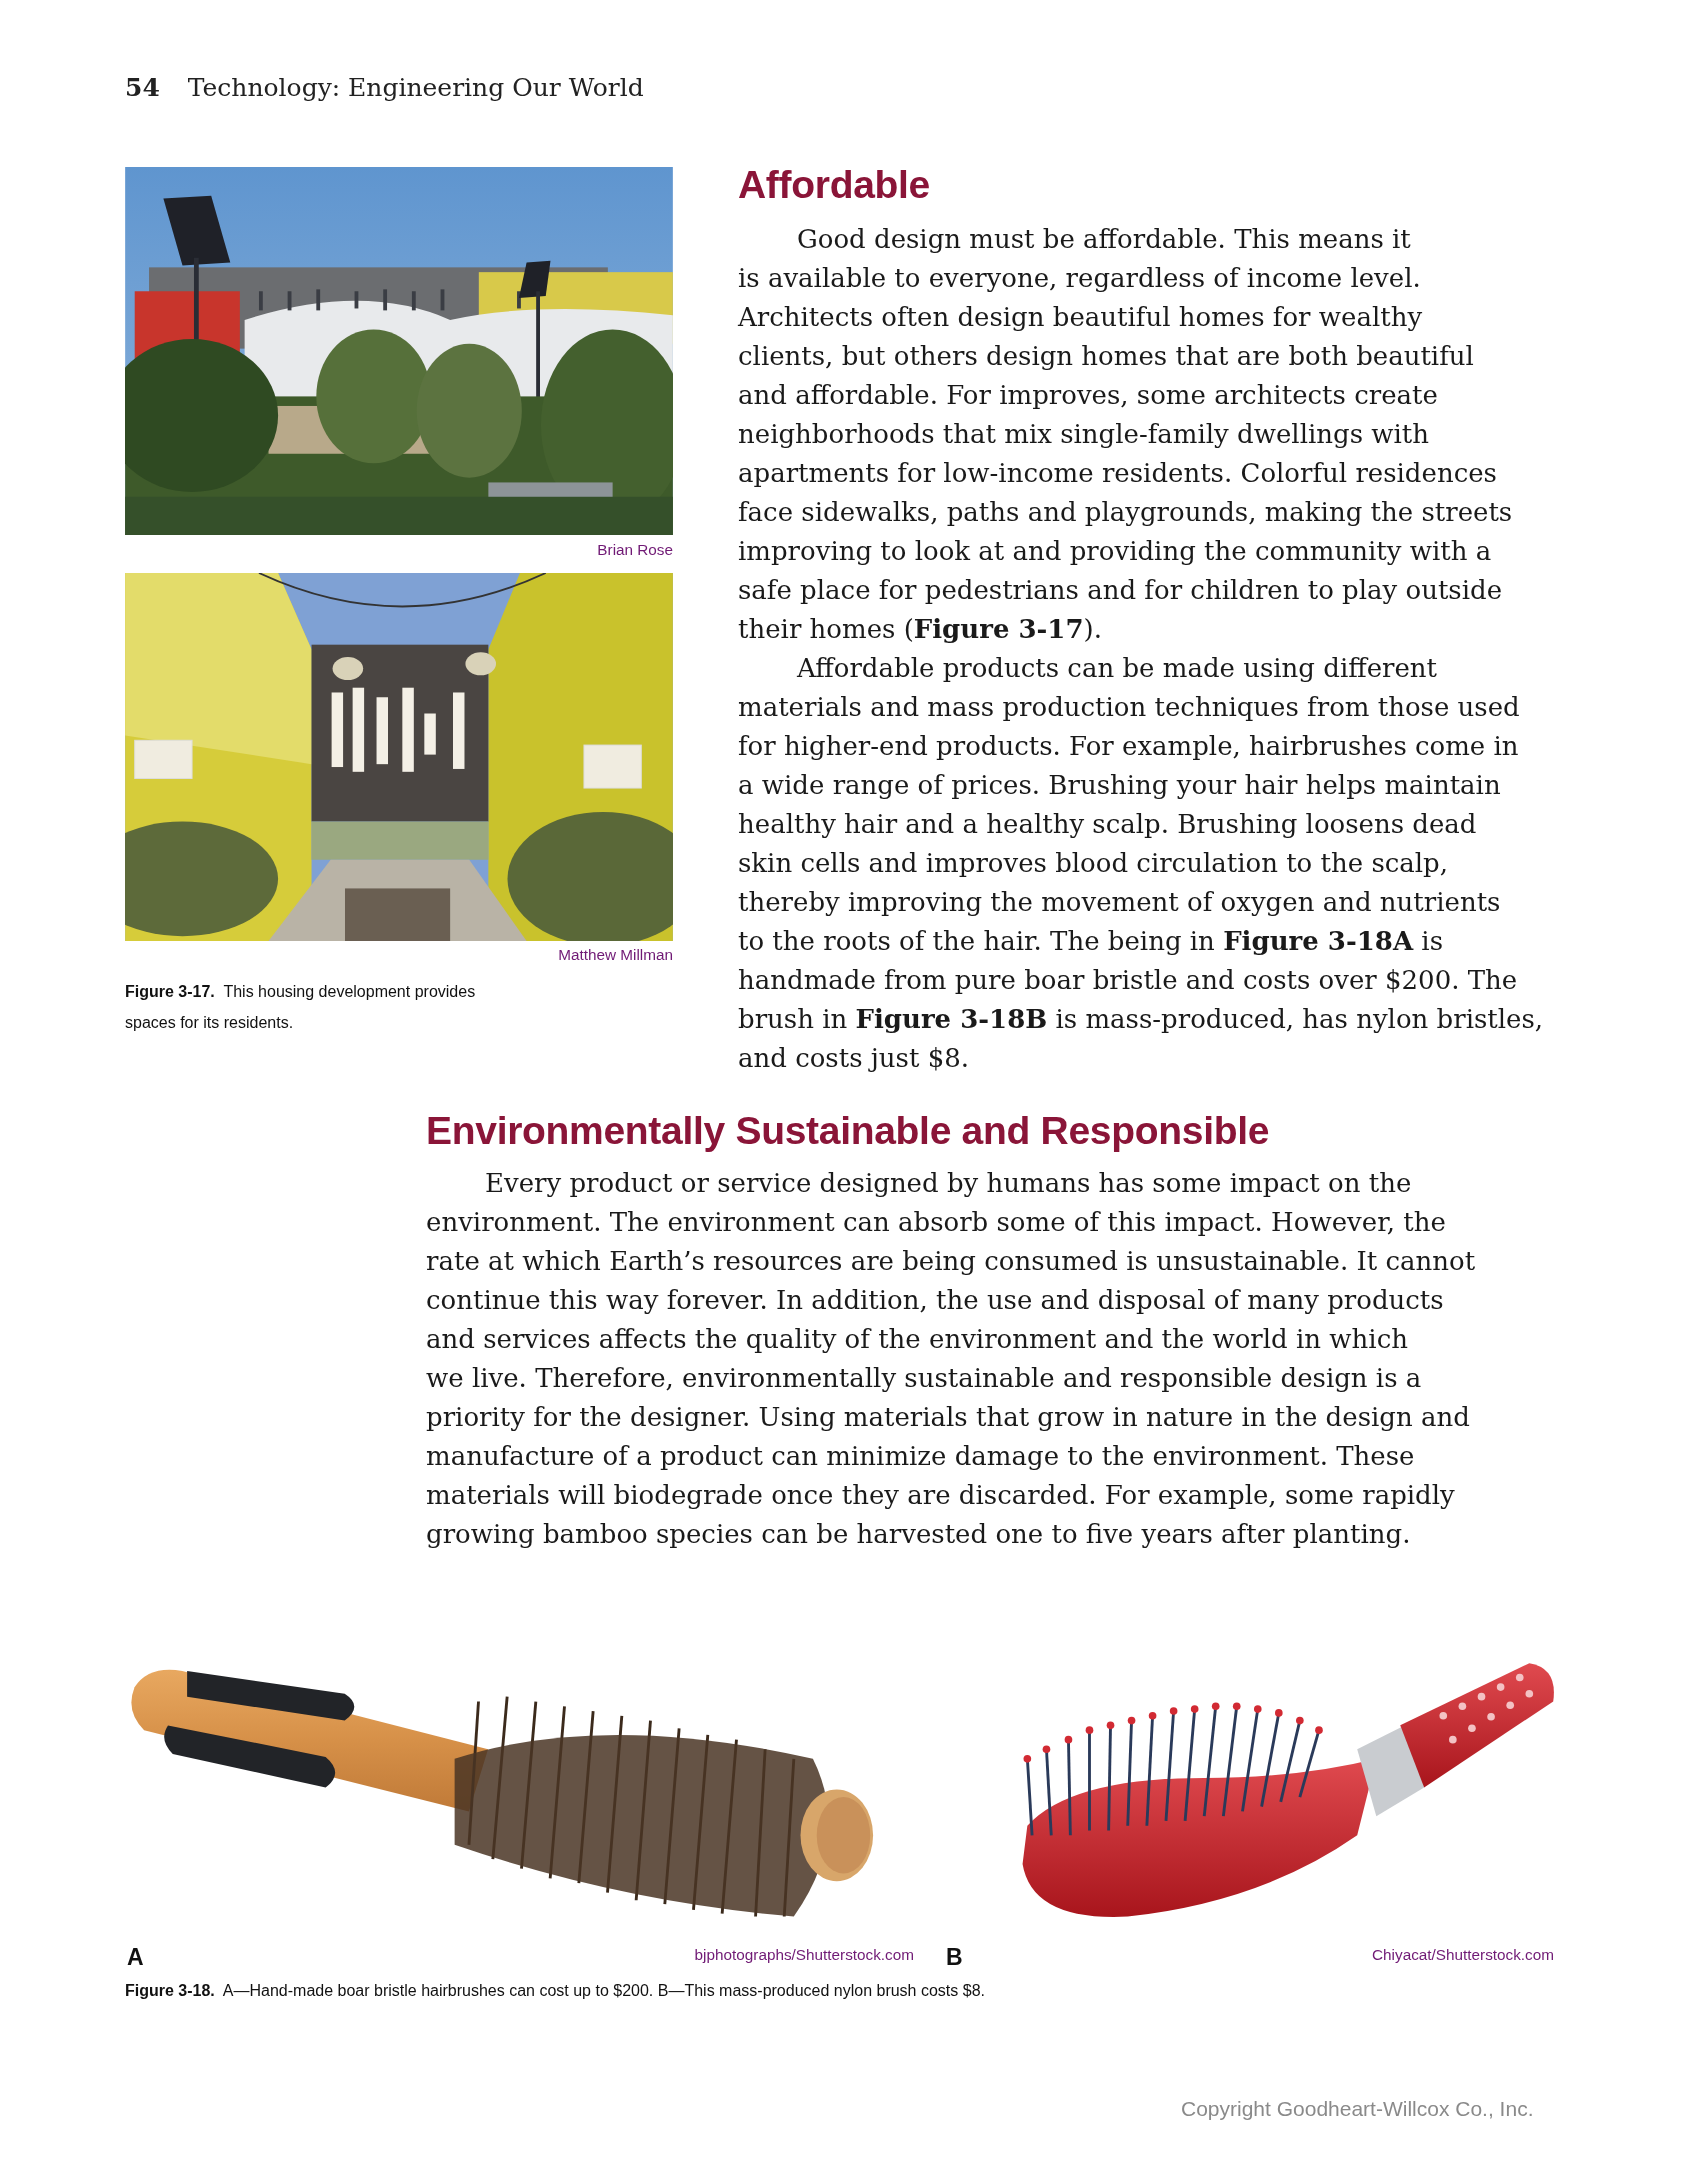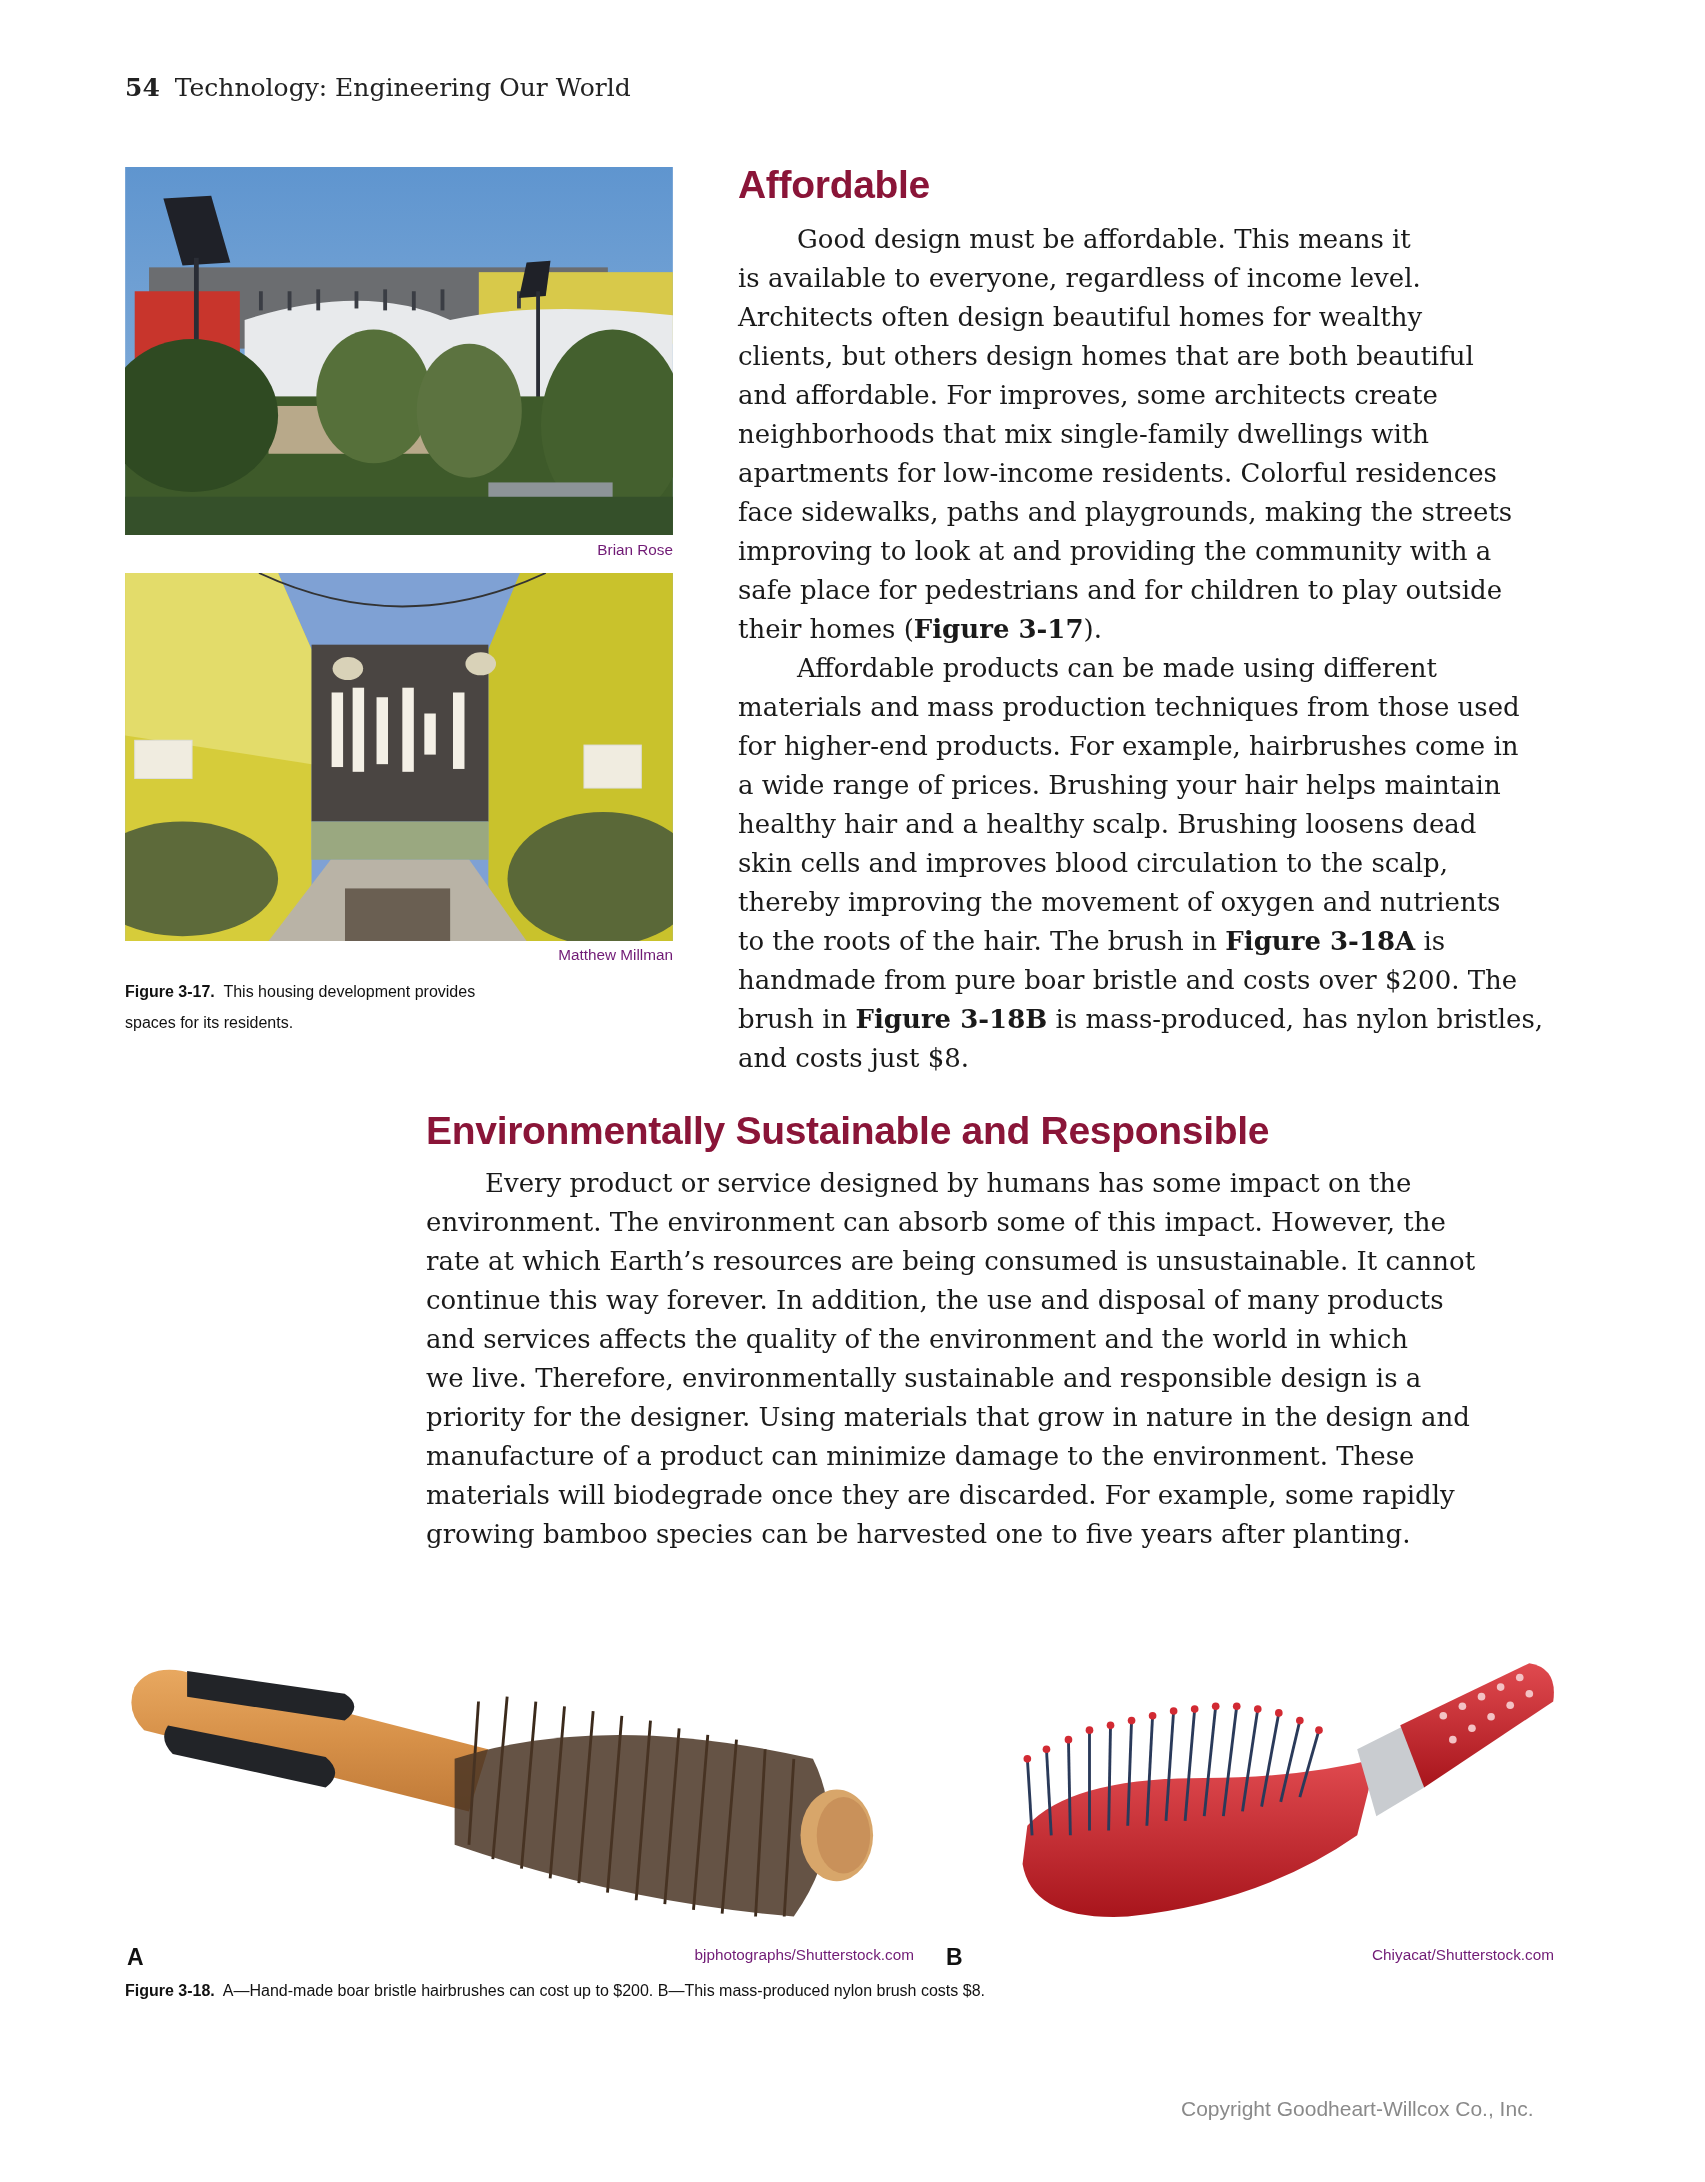--- a/index.html
+++ b/index.html
@@ -1,19 +1,19 @@
 <!DOCTYPE html>
 <html><head>
 <meta charset="utf-8">
 <style>
   html, body { margin:0; padding:0; background:#ffffff; }
   body { width:1705px; height:2182px; position:relative; overflow:hidden; }
   .abs { position:absolute; }
   .header { left:125px; top:73px; font-family:"DejaVu Serif", serif; font-size:25px; color:#222; white-space:nowrap; }
-  .header .num { font-weight:bold; margin-right:15px; }
+  .header .num { font-weight:bold; margin-right:28px; }
   .photo { position:absolute; overflow:hidden; }
   .credit { position:absolute; font-family:"Liberation Sans", sans-serif; font-size:15.3px; color:#701a75; white-space:nowrap; }
   .caption { position:absolute; font-family:"Liberation Sans", sans-serif; font-size:16px; line-height:31px; color:#111; }
   .caption b { font-weight:bold; }
   .h2 { position:absolute; font-family:"Liberation Sans", sans-serif; font-weight:bold; font-size:39px; color:#8a1538; white-space:nowrap; letter-spacing:-0.3px; }
   .body-text { position:absolute; font-family:"DejaVu Serif", serif; font-size:26px; line-height:39px; color:#1a1a1a; }
   .body-text .line { display:block; white-space:nowrap; }
   .body-text b { font-weight:bold; }
   .label { position:absolute; font-family:"Liberation Sans", sans-serif; font-weight:bold; font-size:23px; color:#111; }
   .copyright { position:absolute; left:1181px; top:2097px; font-family:"Liberation Sans", sans-serif; font-size:21px; color:#8a8a8a; white-space:nowrap; }
@@ -115,21 +115,21 @@
     <span class="line"><span>their homes (</span><b>Figure 3-17</b><span>).</span></span>
   </div>
   <div>
     <span class="line" style="padding-left:59px;">Affordable products can be made using different</span>
     <span class="line">materials and mass production techniques from those used</span>
     <span class="line">for higher-end products. For example, hairbrushes come in</span>
     <span class="line">a wide range of prices. Brushing your hair helps maintain</span>
     <span class="line">healthy hair and a healthy scalp. Brushing loosens dead</span>
     <span class="line">skin cells and improves blood circulation to the scalp,</span>
     <span class="line">thereby improving the movement of oxygen and nutrients</span>
-    <span class="line"><span>to the roots of the hair. The brush in </span><b>Figure 3-18A</b><span> is</span></span>
+    <span class="line"><span>to the roots of the hair. The being in </span><b>Figure 3-18A</b><span> is</span></span>
     <span class="line">handmade from pure boar bristle and costs over $200. The</span>
     <span class="line"><span>brush in </span><b>Figure 3-18B</b><span> is mass-produced, has nylon bristles,</span></span>
     <span class="line">and costs just $8.</span>
   </div>
 </div>
 
 <div class="h2" style="left:426px; top:1109px;">Environmentally Sustainable and Responsible</div>
 
 <div class="body-text" style="left:426px; top:1164px; width:1128px;">
   <span class="line" style="padding-left:59px;">Every product or service designed by humans has some impact on the</span>

